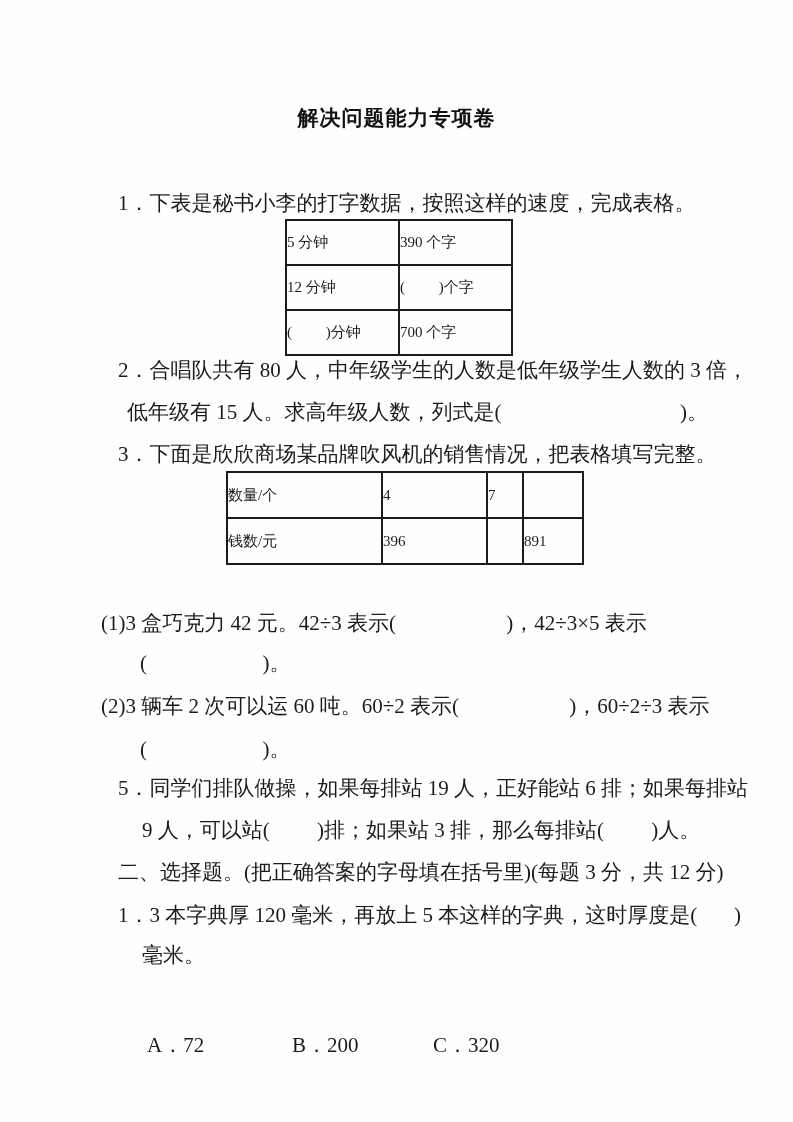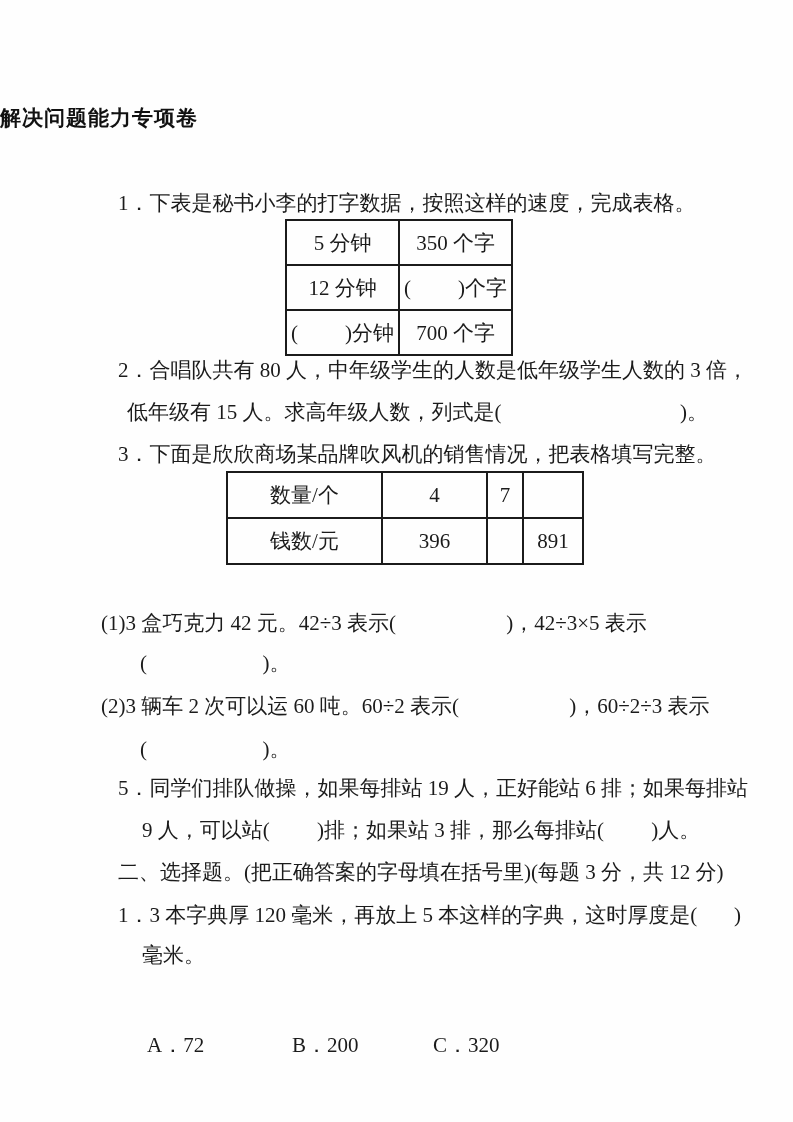--- a/index.html
+++ b/index.html
@@ -21,35 +21,35 @@
     font-size:21px;
     line-height:24px;
     white-space:pre;
     color:#1b1b1b;
   }
   .title{
     position:absolute;
     top:104px;
     left:0;
     width:793px;
+    text-align:center;
     font-size:21px;
     font-weight:bold;
     letter-spacing:1px;
     color:#111;
   }
   table.sheet{
     position:absolute;
     border-collapse:collapse;
     table-layout:fixed;
   }
   table.sheet td{
     border:2px solid #1b1b1b;
-    text-align:center;
     vertical-align:middle;
-    font-size:21px;
+    font-size:15px;
     white-space:pre;
     padding:0;
     overflow:hidden;
   }
   #t1{left:285px;top:219px;}
   #t1 td{width:111px;height:43px;}
   #t2{left:226px;top:471px;}
   #t2 td{height:44px;}
   #t2 .c1{width:153px;margin-top:30px;}
   #t2 .c2{width:103px;}
@@ -64,21 +64,21 @@
 
   <div class="title">解决问题能力专项卷</div>
 
 
   <div class="ln" style="top:191px;left:118px">1．下表是秘书小李的打字数据，按照这样的速度，完成表格。</div>
 
   <table class="sheet" id="t1">
     <tbody>
       <tr>
         <td>5 分钟</td>
-        <td>350 个字</td>
+        <td>390 个字</td>
       </tr>
       <tr>
         <td>12 分钟</td>
         <td>(         )个字</td>
       </tr>
       <tr>
         <td>(         )分钟</td>
         <td>700 个字</td>
       </tr>
     </tbody>

